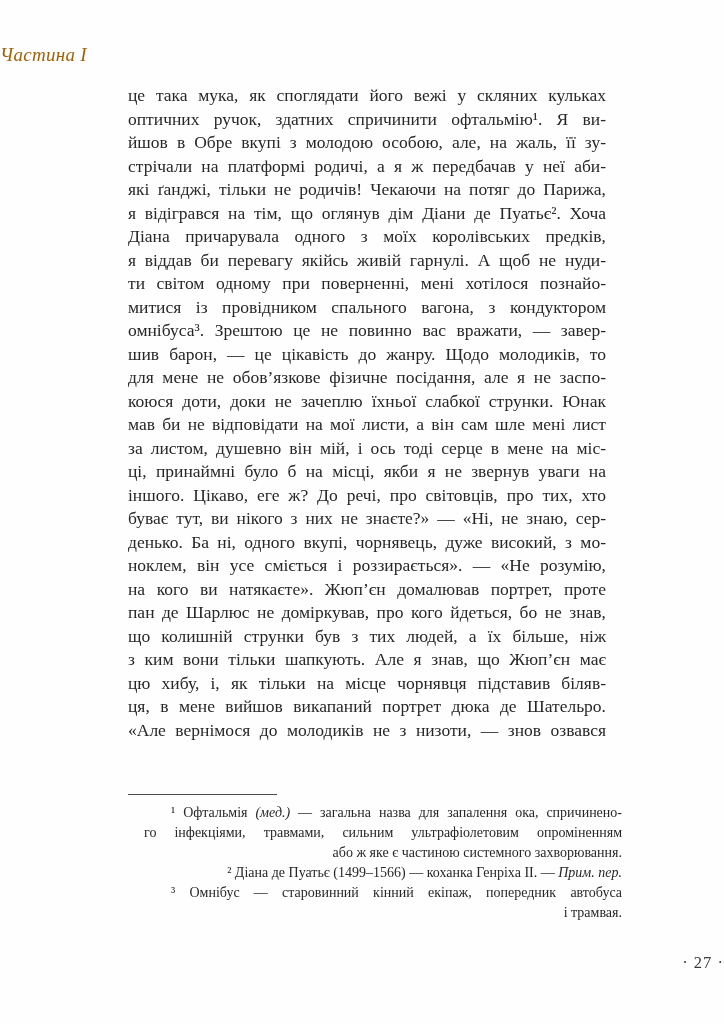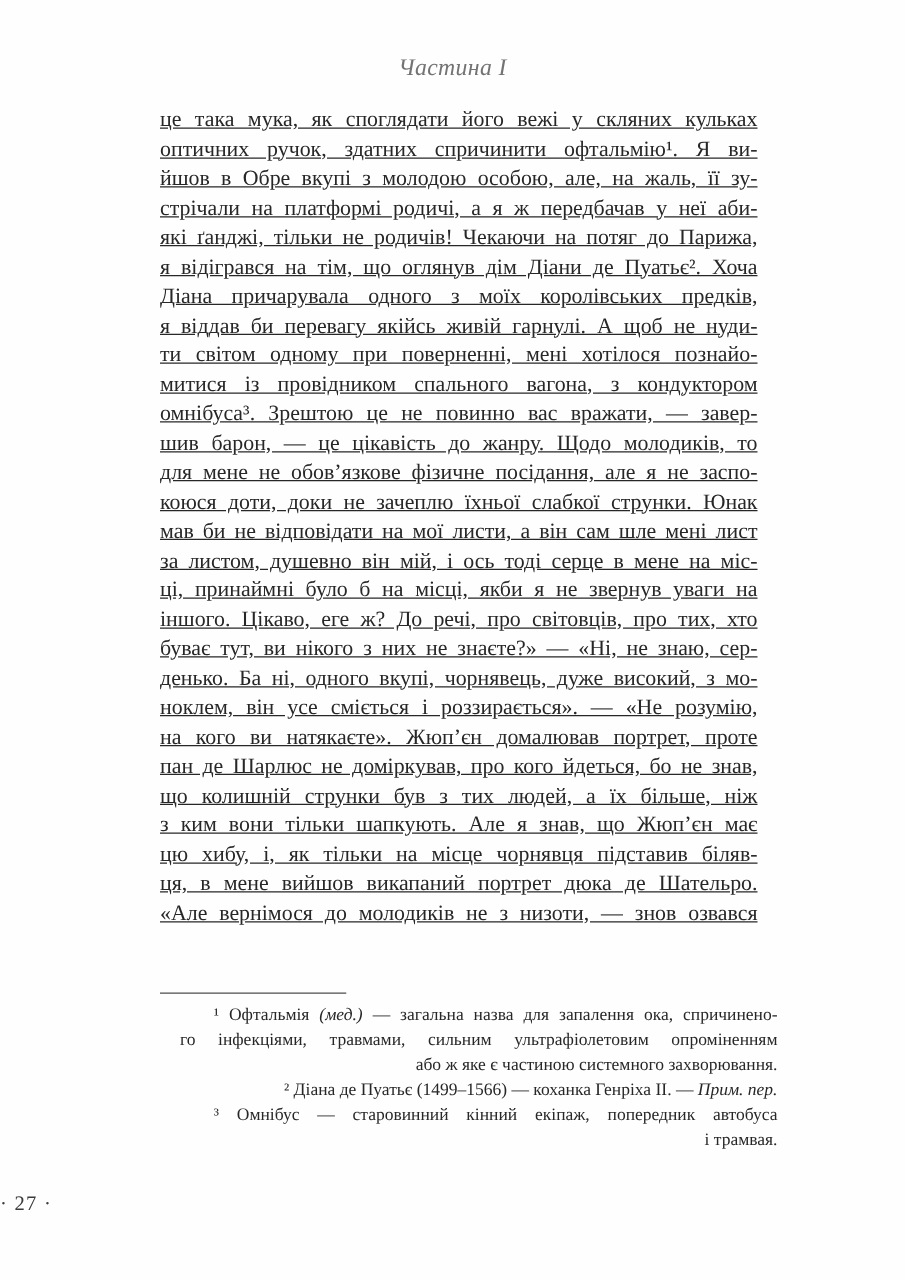--- a/index.html
+++ b/index.html
@@ -14,42 +14,41 @@
     background: #fefefe;
     color: #272727;
     font-family: "Liberation Serif", "DejaVu Serif", serif;
     overflow: hidden;
   }
   .running-header {
     position: absolute;
     top: 44px;
     left: 0;
     width: 724px;
-    text-align: center;
+    text-align: left;
     font-style: italic;
     font-size: 19px;
     line-height: 22px;
-    color: #737373;
+    color: #a16207;
     letter-spacing: 0.3px;
   }
   .body-text {
     position: absolute;
     top: 84px;
     left: 128px;
     width: 478px;
     font-size: 17.5px;
     line-height: 23.5px;
     color: #272727;
   }
   .body-text .bline {
     height: 23.5px;
     text-align: justify;
     text-align-last: justify;
     white-space: normal;
-    text-decoration: underline;
   }
   .footnote-sep {
     position: absolute;
     top: 794px;
     left: 128px;
     width: 149px;
     height: 0;
     border-top: 1.5px solid #4d4d4d;
   }
   .footnotes {
@@ -73,21 +72,21 @@
     text-indent: 27px;
   }
   .it {
     font-style: italic;
   }
   .page-number {
     position: absolute;
     top: 952px;
     left: 0;
     width: 724px;
-    text-align: left;
+    text-align: right;
     font-size: 16.5px;
     line-height: 22px;
     color: #3b3b3b;
     letter-spacing: 1px;
   }
 </style>
 </head>
 <body>
 
 <div class="book-page">

